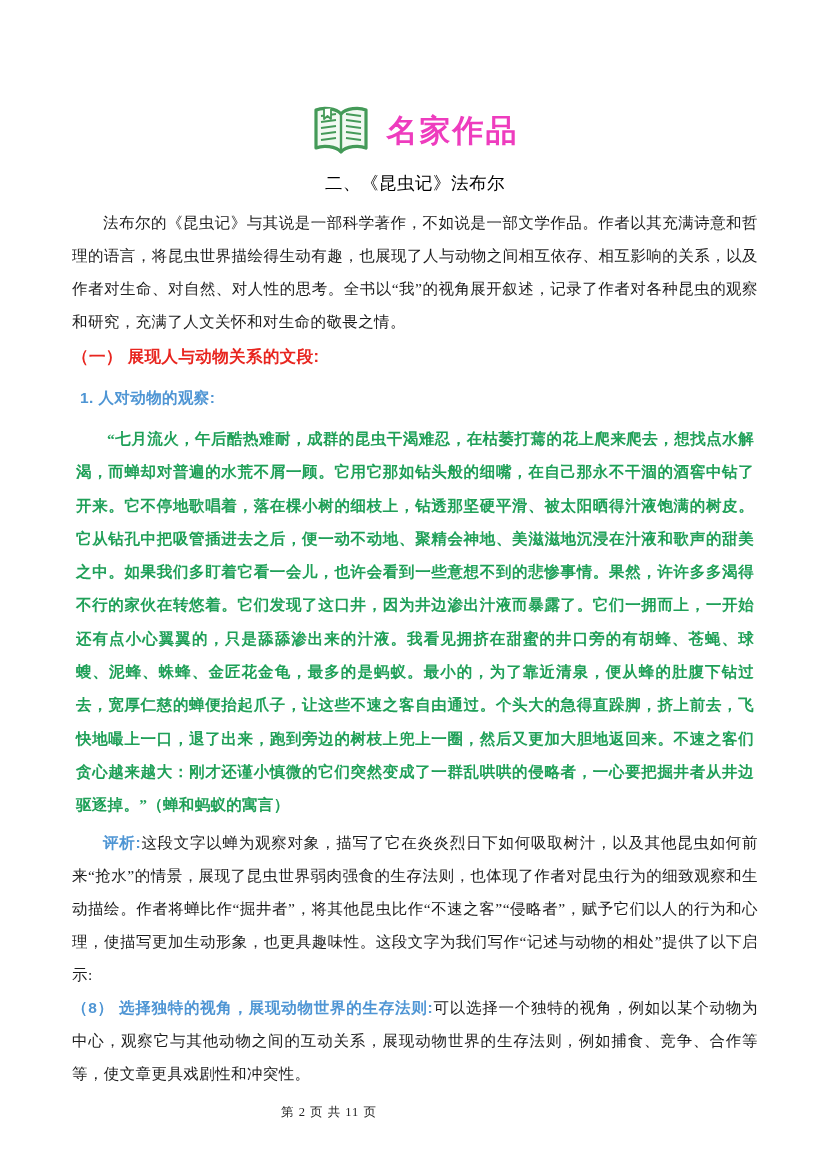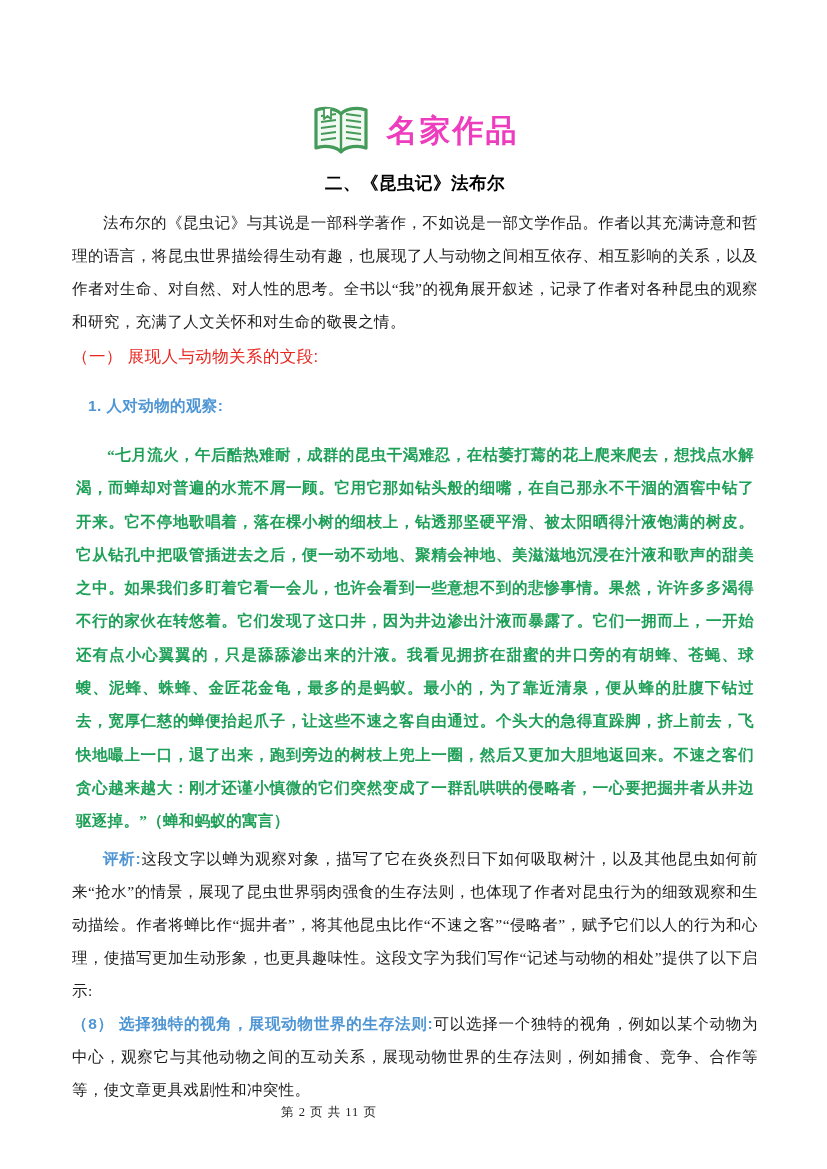--- a/index.html
+++ b/index.html
@@ -29,32 +29,32 @@
   }
   .banner-icon{display:inline-flex;width:58px;height:56px;}
   .banner-label{
     font-family:"Liberation Sans","DejaVu Sans",sans-serif;
     font-size:31px;font-weight:bold;color:#ee3cbe;
     letter-spacing:2px;line-height:56px;
   }
   
   .doc-title{
     font-family:"Liberation Sans","DejaVu Sans",sans-serif;
-    text-align:center;font-size:17.5px;font-weight:bold;color:#000;
+    text-align:center;font-size:17.5px;font-weight:normal;color:#000;
     line-height:30px;margin:4px 0 8px 0;letter-spacing:0.5px;
   }
   .heading-red{
     font-family:"Liberation Sans","DejaVu Sans",sans-serif;
-    color:#e8251f;font-size:16.5px;font-weight:normal;
+    color:#e8251f;font-size:16.5px;font-weight:bold;
     line-height:33px;margin:2px 0 0 0;letter-spacing:0.4px;
   }
   .heading-blue{
     font-family:"Liberation Sans","DejaVu Sans",sans-serif;
     color:#4e95d4;font-size:15.5px;font-weight:bold;
-    line-height:33px;margin:16px;letter-spacing:0.4px;
+    line-height:33px;margin:8px;letter-spacing:0.4px;
   }
   
   .quote{
     color:#1fa058;font-weight:bold;
     font-size:15.5px;line-height:33.3px;
     letter-spacing:0.3px;margin:4px;
   }
   .review-label,.tip-label{
     font-family:"Liberation Sans","DejaVu Sans",sans-serif;
     color:#4e95d4;font-weight:bold;

